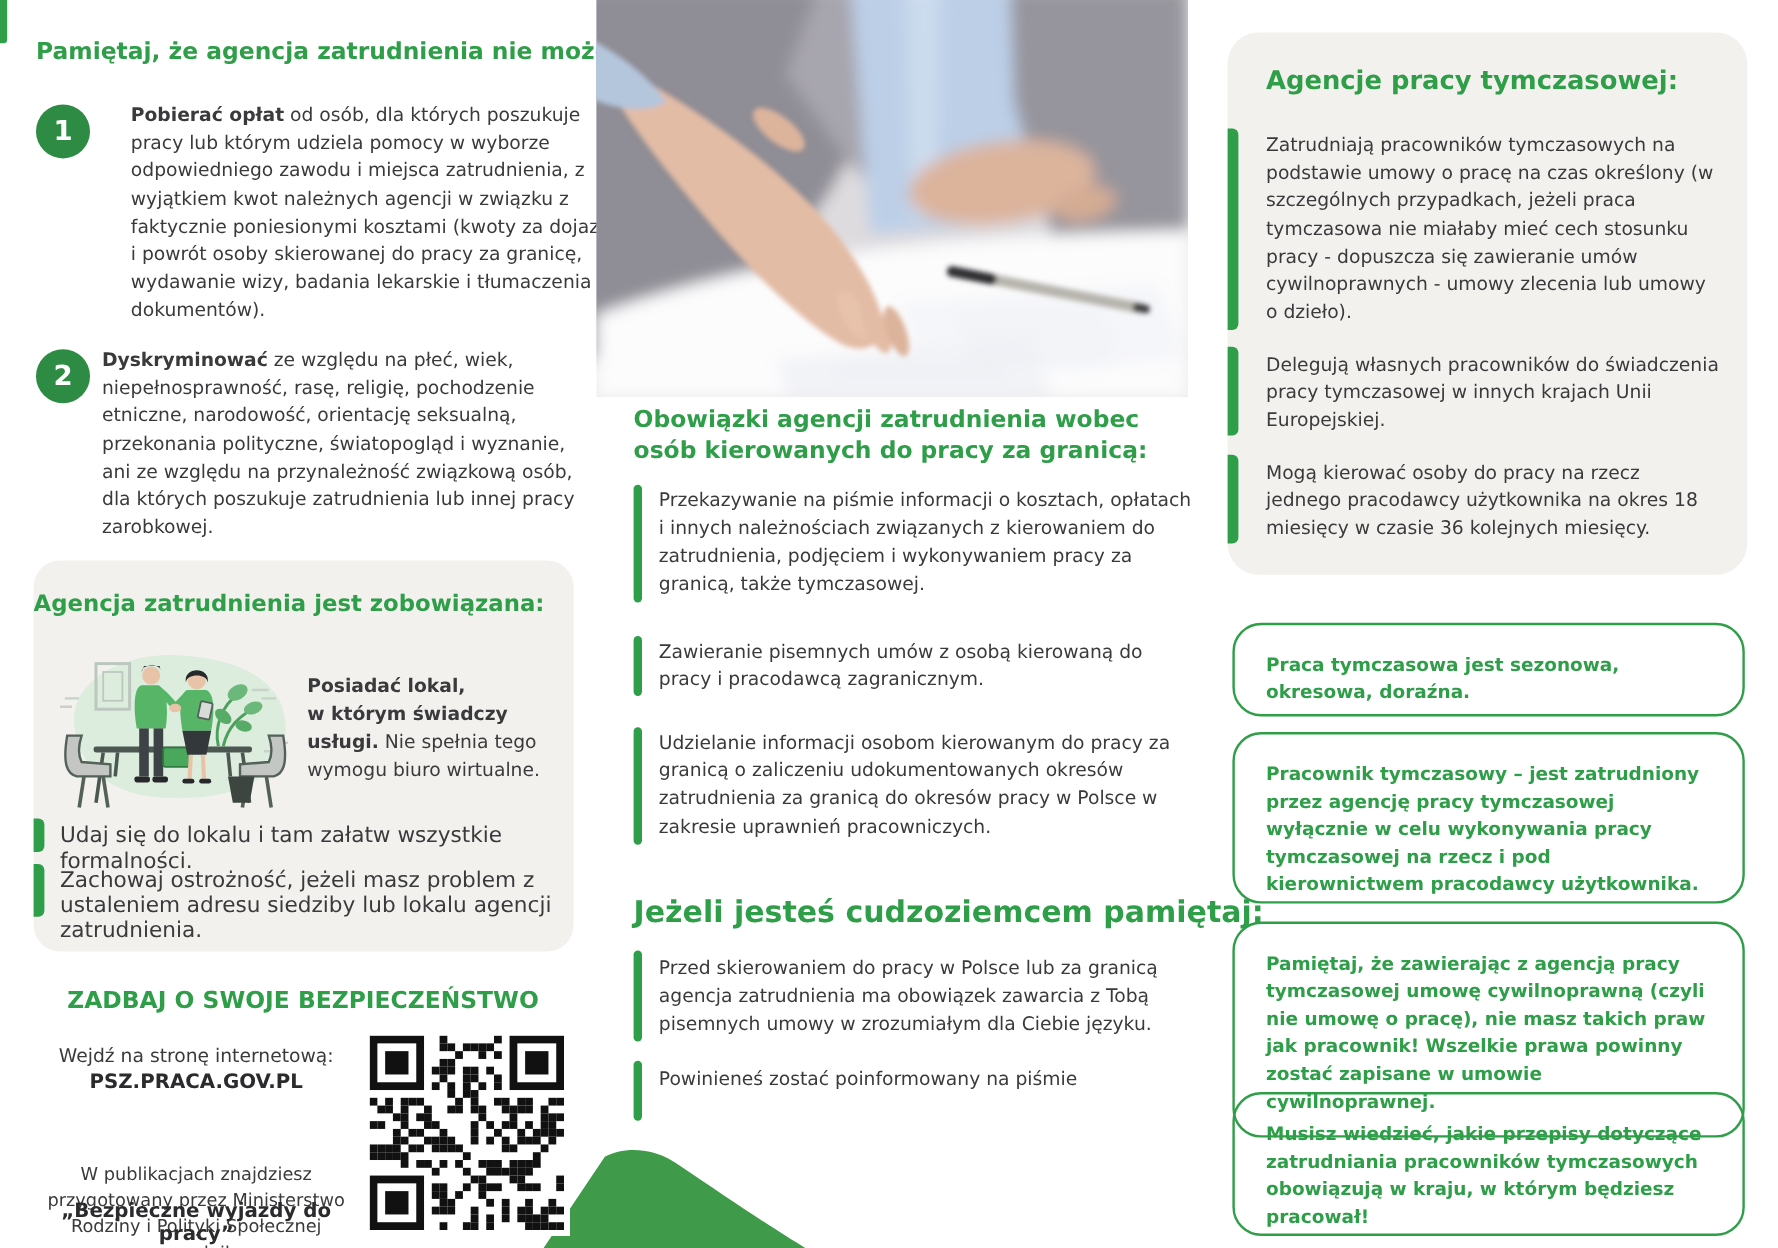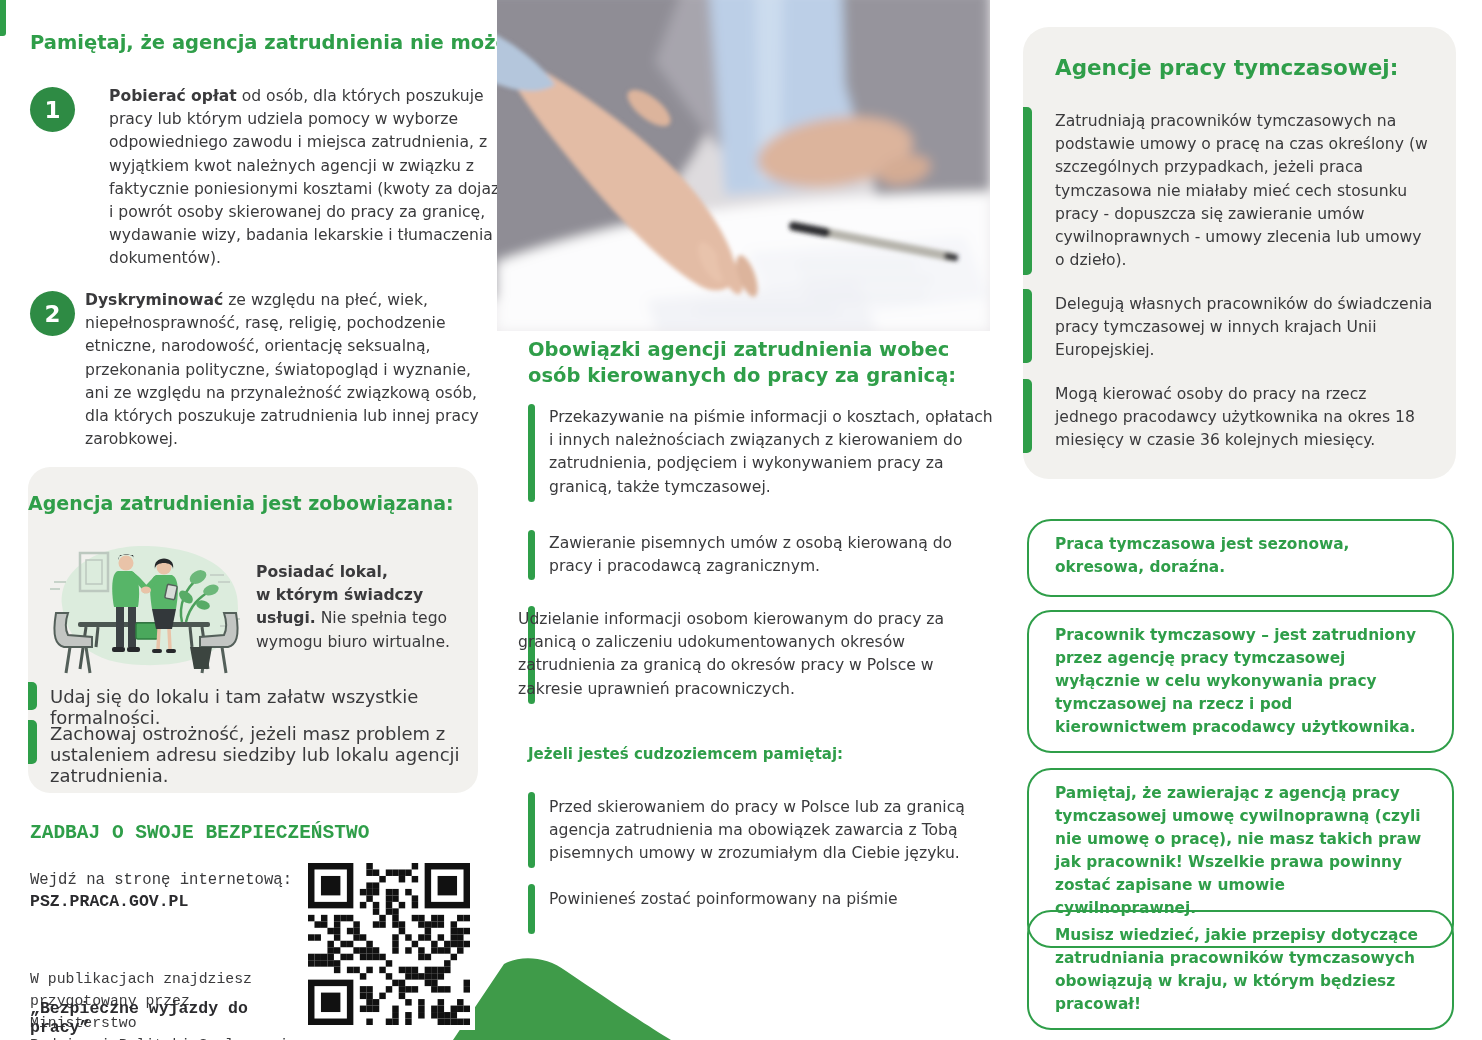--- a/index.html
+++ b/index.html
@@ -21,25 +21,25 @@
   
   .h-main{left:30px;top:31px;font-size:19.5px;white-space:nowrap;}
   .num-circle{width:45px;height:45px;border-radius:50%;background:var(--green-dark);
     color:#fff;font-weight:700;font-size:23px;display:flex;align-items:center;justify-content:center;}
   .body-txt{font-size:15.6px;line-height:23.2px;color:var(--text);}
   .card{background:var(--card);border-radius:22px;}
   .card-h{font-size:19px;text-align:left;width:100%;}
   .edge-bar{background:var(--green);border-radius:0 5px 5px 0;width:9px;}
   .free-bar{background:var(--green);border-radius:4px;width:7px;}
   .small-txt{font-size:18px;line-height:21px;color:var(--text);}
-  .right-al{text-align:left;font-family:Liberation Mono, monospace;}
+  .right-al{text-align:center;}
 
   
   .gbox{border:2px solid var(--green);border-radius:24px;color:var(--green);
-    font-weight:700;font-size:15.4px;line-height:23px;padding:12px 26px;}
+    font-weight:700;font-size:15.4px;line-height:23px;padding:22px 26px;}
 
   .qr-wrap{background:#fff;padding:5px;}
 </style>
 </head>
 <body>
 
 <div class="page">
 
   <div class="abs" style="left:0;top:0;width:6px;height:36px;background:var(--green);border-radius:0 0 3px 0;"></div>
 
@@ -400,23 +400,23 @@
   <div class="abs green-h pre" style="left:528px;top:337px;font-size:19.5px;line-height:26px;">Obowiązki agencji zatrudnienia wobec
 osób kierowanych do pracy za granicą:</div>
 
   <div class="abs free-bar" style="left:528px;top:404px;height:98px;"></div>
   <div class="abs body-txt" style="left:549px;top:406px;width:448px;">Przekazywanie na piśmie informacji o kosztach, opłatach i innych należnościach związanych z kierowaniem do zatrudnienia, podjęciem i wykonywaniem pracy za granicą, także tymczasowej.</div>
 
   <div class="abs free-bar" style="left:528px;top:530px;height:50px;"></div>
   <div class="abs body-txt" style="left:549px;top:532px;width:448px;">Zawieranie pisemnych umów z osobą kierowaną do pracy i pracodawcą zagranicznym.</div>
 
   <div class="abs free-bar" style="left:528px;top:606px;height:98px;"></div>
-  <div class="abs body-txt" style="left:518px;top:608px;width:448px;">Udzielanie informacji osobom kierowanym do pracy za granicą o zaliczeniu udokumentowanych okresów zatrudnienia za granicą do okresów pracy w Polsce w zakresie uprawnień pracowniczych.</div>
-
-  <div class="abs green-h" style="left:528px;top:745px;font-size:15px;white-space:nowrap;">Jeżeli jesteś cudzoziemcem pamiętaj:</div>
+  <div class="abs body-txt" style="left:549px;top:608px;width:448px;">Udzielanie informacji osobom kierowanym do pracy za granicą o zaliczeniu udokumentowanych okresów zatrudnienia za granicą do okresów pracy w Polsce w zakresie uprawnień pracowniczych.</div>
+
+  <div class="abs green-h" style="left:528px;top:745px;font-size:25px;white-space:nowrap;">Jeżeli jesteś cudzoziemcem pamiętaj:</div>
 
   <div class="abs free-bar" style="left:528px;top:792px;height:76px;"></div>
   <div class="abs body-txt" style="left:549px;top:796px;width:448px;">
     <span>Przed skierowaniem do pracy w Polsce lub za granicą agencja zatrudnienia ma obowiązek zawarcia z Tobą pisemnych umowy w zrozumiałym dla Ciebie języku.</span><b></b>
   </div>
 
   <div class="abs free-bar" style="left:528px;top:884px;height:50px;"></div>
   <div class="abs body-txt" style="left:549px;top:888px;width:448px;">
     <span class="pre">Powinieneś zostać poinformowany na piśmie
 </span>

